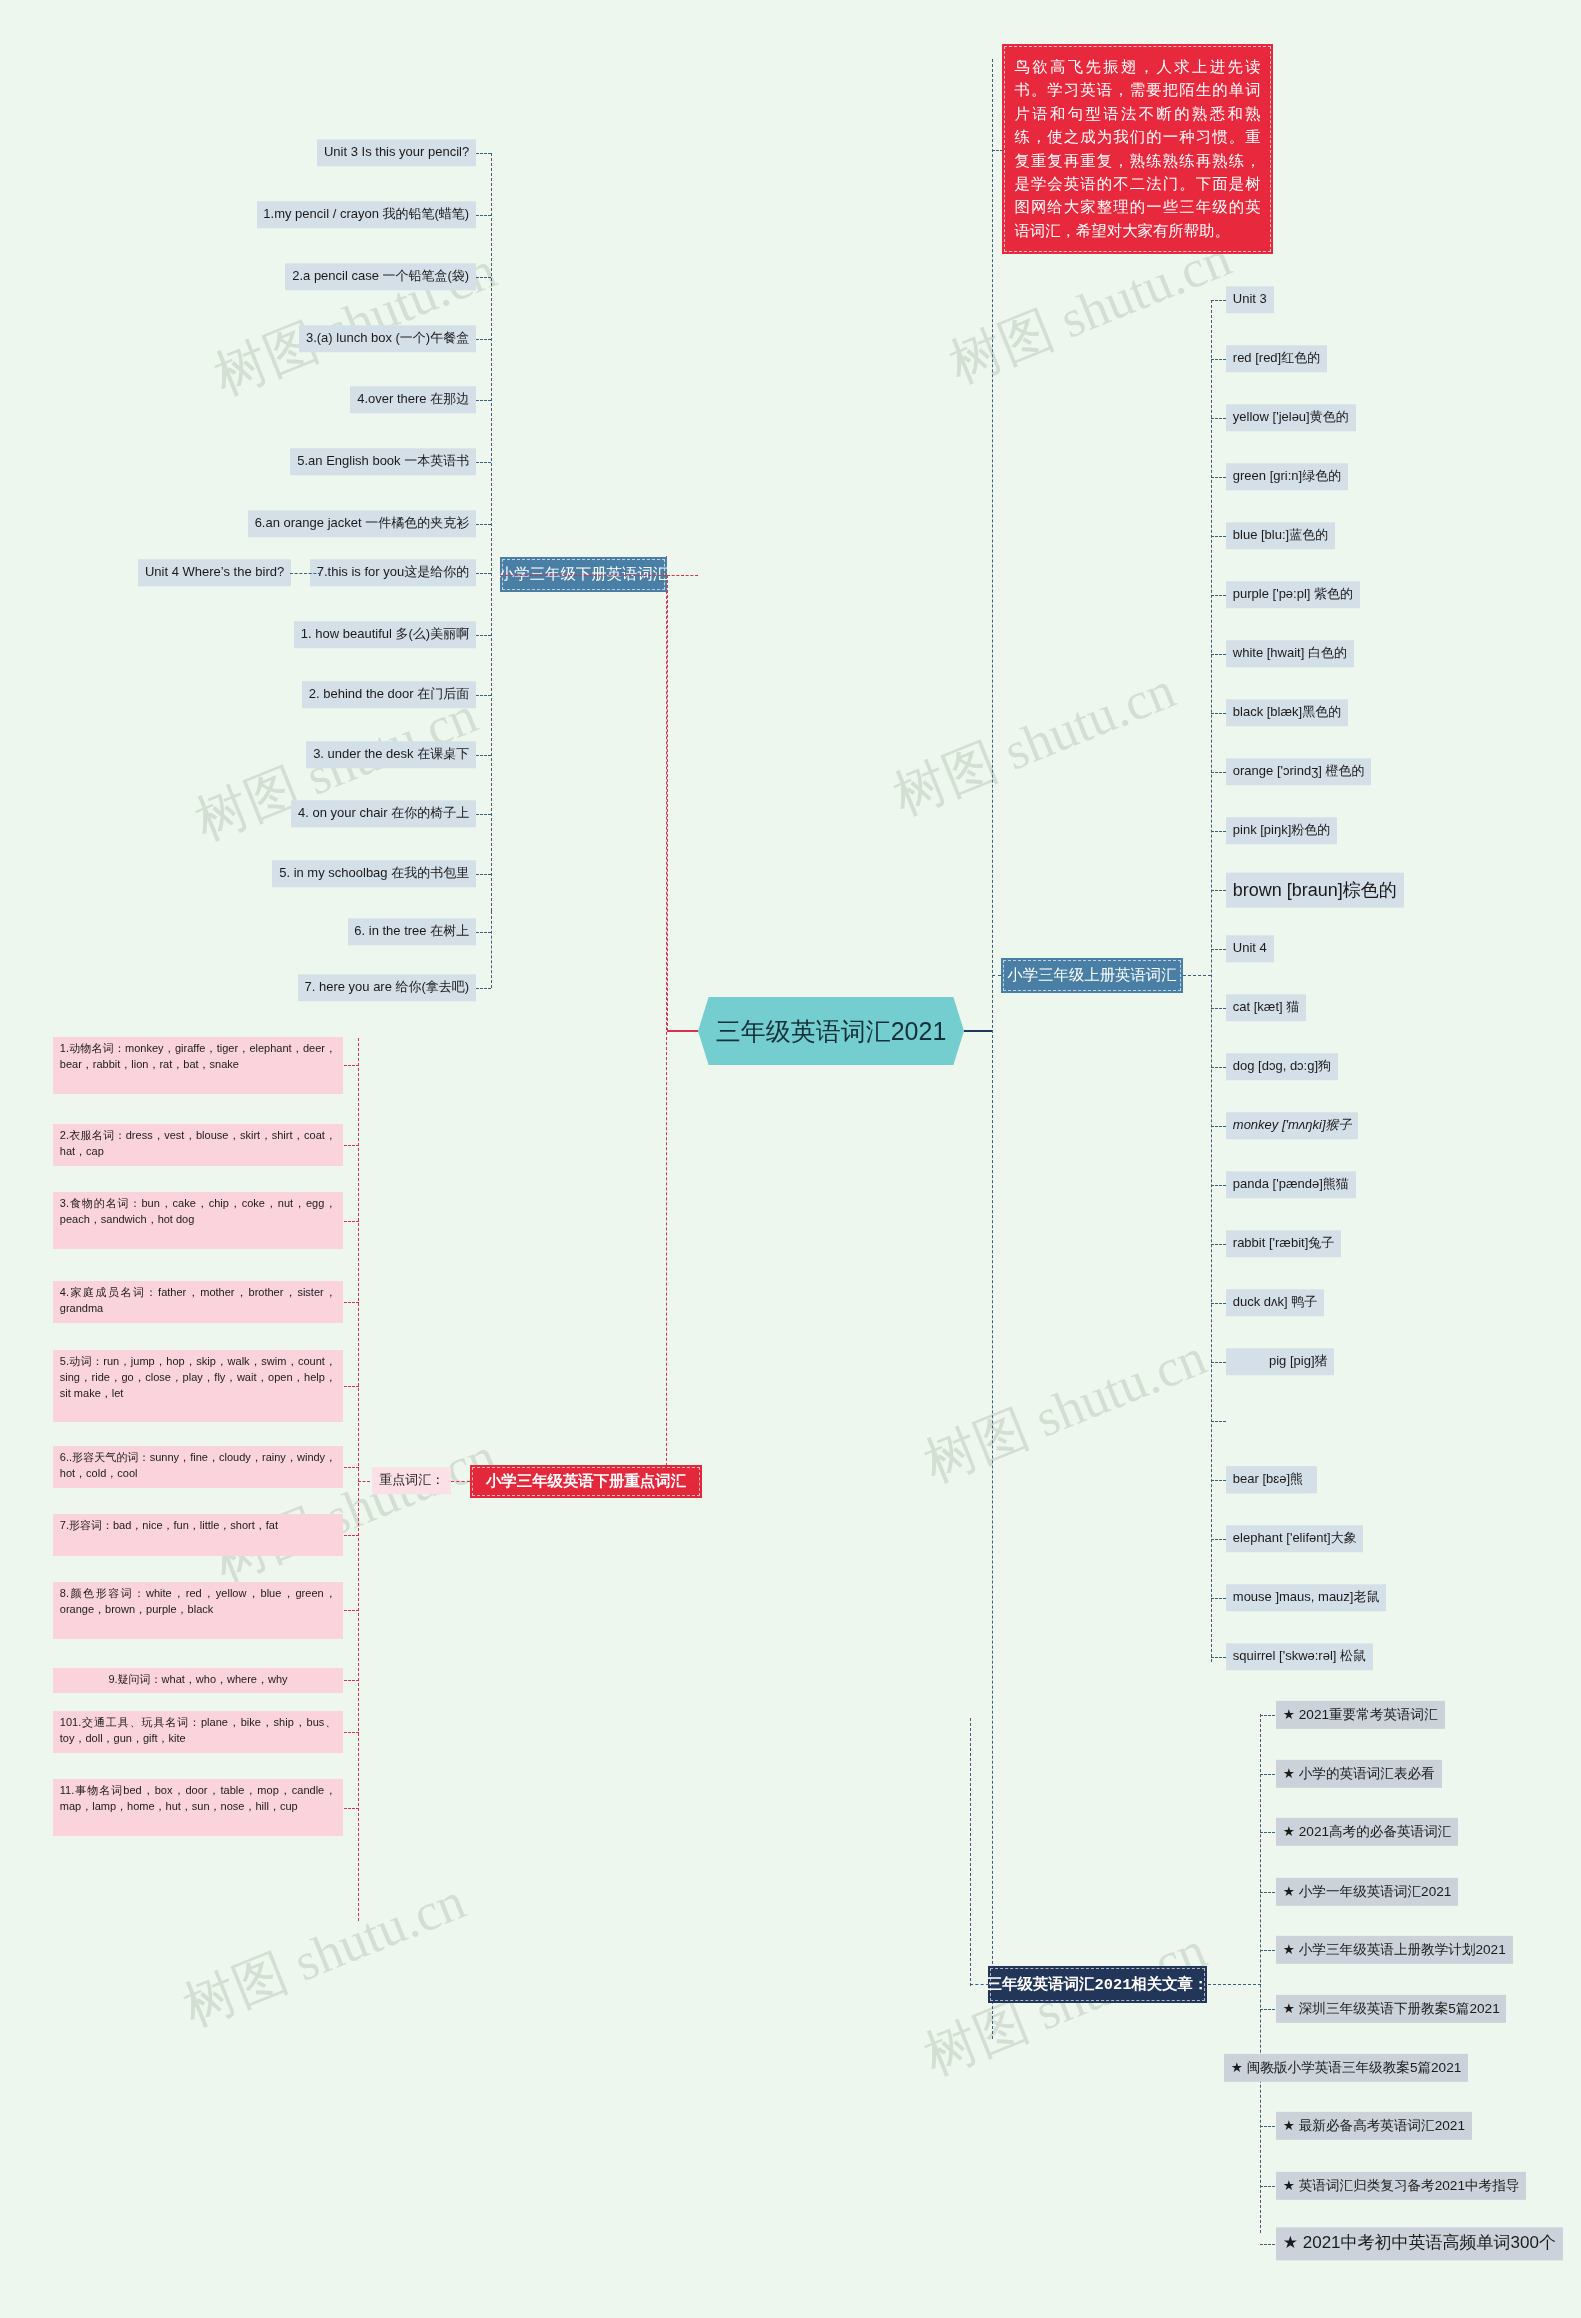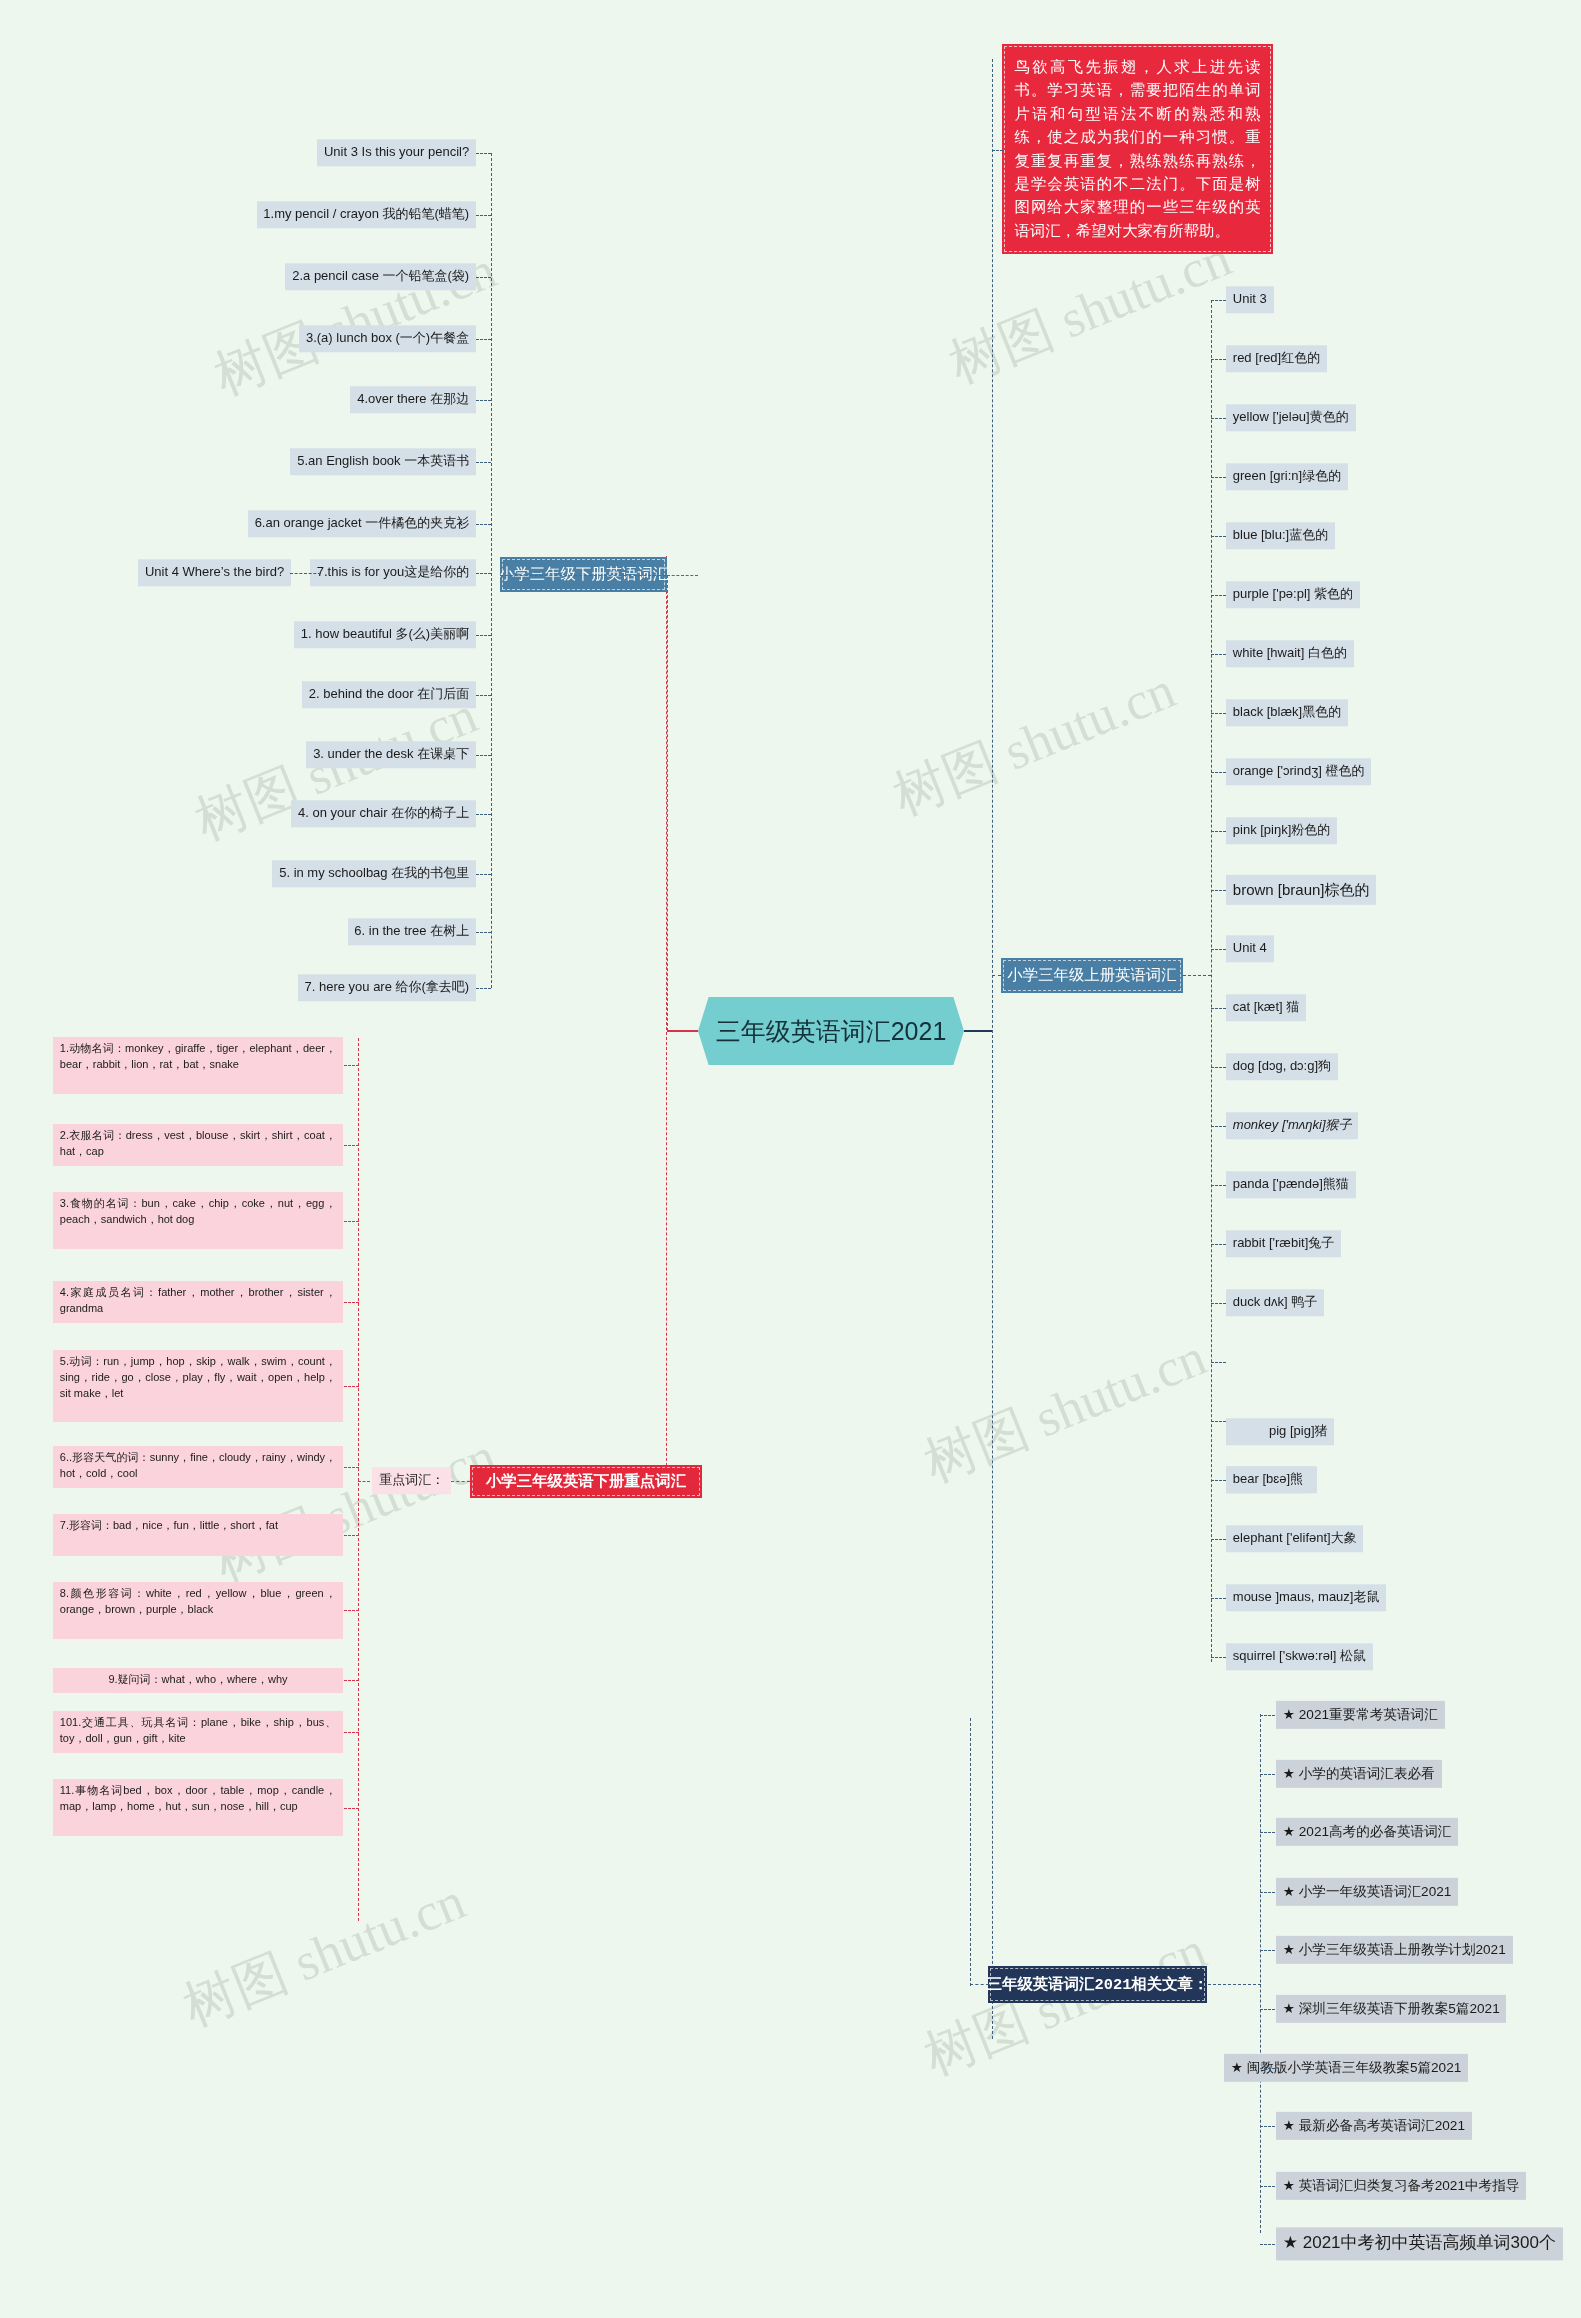--- a/index.html
+++ b/index.html
@@ -178,37 +178,37 @@
     <div class="chip " style="left:1226px;top:595px;transform:translateY(-50%);font-size:13px;">purple ['pə:pl] 紫色的</div>
     <div class="hstub" style="left:1211px;top:595px;width:15.4px;"></div>
     <div class="chip " style="left:1226px;top:654px;transform:translateY(-50%);font-size:13px;">white [hwait] 白色的</div>
     <div class="hstub" style="left:1211px;top:654px;width:15.4px;"></div>
     <div class="chip " style="left:1226px;top:713px;transform:translateY(-50%);font-size:13px;">black [blæk]黑色的</div>
     <div class="hstub" style="left:1211px;top:713px;width:15.4px;"></div>
     <div class="chip " style="left:1226px;top:772px;transform:translateY(-50%);font-size:13px;">orange ['ɔrindʒ] 橙色的</div>
     <div class="hstub" style="left:1211px;top:772px;width:15.4px;"></div>
     <div class="chip " style="left:1226px;top:831px;transform:translateY(-50%);font-size:13px;">pink [piŋk]粉色的</div>
     <div class="hstub" style="left:1211px;top:831px;width:15.4px;"></div>
-    <div class="chip " style="left:1226px;top:890px;transform:translateY(-50%);font-size:15px;">brown [braun]棕色的</div>
+    <div class="chip " style="left:1226px;top:890px;transform:translateY(-50%);font-size:18px;">brown [braun]棕色的</div>
     <div class="hstub" style="left:1211px;top:890px;width:15.4px;"></div>
     <div class="chip " style="left:1226px;top:949px;transform:translateY(-50%);font-size:13px;">Unit 4</div>
     <div class="hstub" style="left:1211px;top:949px;width:15.4px;"></div>
     <div class="chip " style="left:1226px;top:1008px;transform:translateY(-50%);font-size:13px;">cat [kæt] 猫</div>
     <div class="hstub" style="left:1211px;top:1008px;width:15.4px;"></div>
     <div class="chip " style="left:1226px;top:1067px;transform:translateY(-50%);font-size:13px;">dog [dɔg, dɔ:g]狗</div>
     <div class="hstub" style="left:1211px;top:1067px;width:15.4px;"></div>
     <div class="chip " style="left:1226px;top:1126px;transform:translateY(-50%);font-size:13px;font-style:italic;">monkey ['mʌŋki]猴子</div>
     <div class="hstub" style="left:1211px;top:1126px;width:15.4px;"></div>
     <div class="chip " style="left:1226px;top:1185px;transform:translateY(-50%);font-size:13px;">panda ['pændə]熊猫</div>
     <div class="hstub" style="left:1211px;top:1185px;width:15.4px;"></div>
     <div class="chip " style="left:1226px;top:1244px;transform:translateY(-50%);font-size:13px;">rabbit ['ræbit]兔子</div>
     <div class="hstub" style="left:1211px;top:1244px;width:15.4px;"></div>
     <div class="chip " style="left:1226px;top:1303px;transform:translateY(-50%);font-size:13px;">duck dʌk] 鸭子</div>
     <div class="hstub" style="left:1211px;top:1303px;width:15.4px;"></div>
-    <div class="chip " style="left:1226px;top:1432px;transform:translateY(-50%);font-size:13px;padding-left:43px;">pig [pig]猪</div>
+    <div class="chip " style="left:1226px;top:1362px;transform:translateY(-50%);font-size:13px;padding-left:43px;">pig [pig]猪</div>
     <div class="hstub" style="left:1211px;top:1362px;width:15.4px;"></div>
     <div class="chip " style="left:1226px;top:1480px;transform:translateY(-50%);font-size:13px;font-weight:bold;">bird [bə:d]鸟</div>
     <div class="hstub" style="left:1211px;top:1421px;width:15.4px;"></div>
     <div class="chip " style="left:1226px;top:1480px;transform:translateY(-50%);font-size:13px;">bear [bɛə]熊</div>
     <div class="hstub" style="left:1211px;top:1480px;width:15.4px;"></div>
     <div class="chip " style="left:1226px;top:1539px;transform:translateY(-50%);font-size:13px;">elephant ['elifənt]大象</div>
     <div class="hstub" style="left:1211px;top:1539px;width:15.4px;"></div>
     <div class="chip " style="left:1226px;top:1598px;transform:translateY(-50%);font-size:13px;">mouse ]maus, mauz]老鼠</div>
     <div class="hstub" style="left:1211px;top:1598px;width:15.4px;"></div>
     <div class="chip " style="left:1226px;top:1657px;transform:translateY(-50%);font-size:13px;">squirrel ['skwə:rəl] 松鼠</div>

